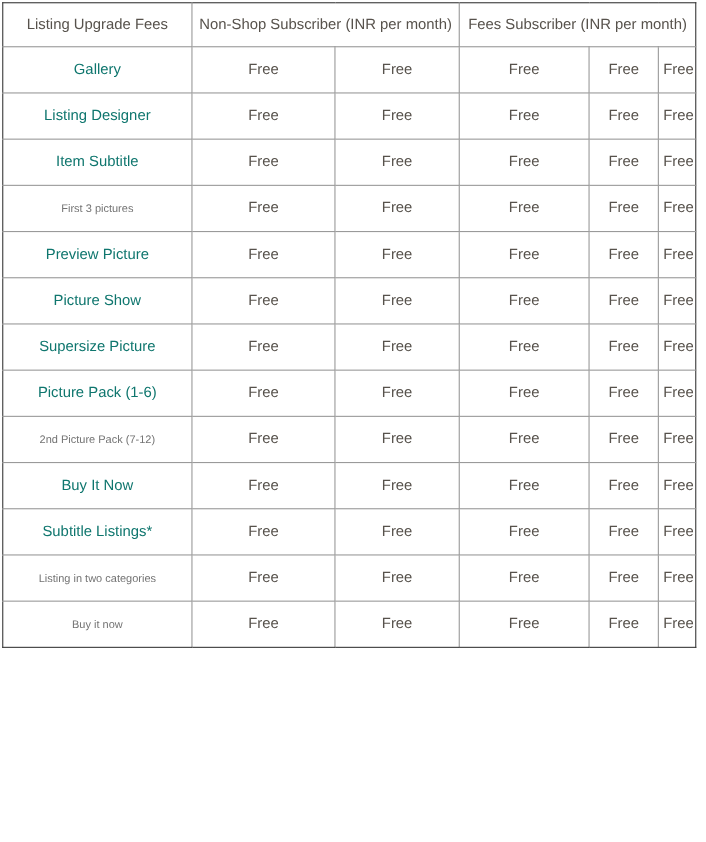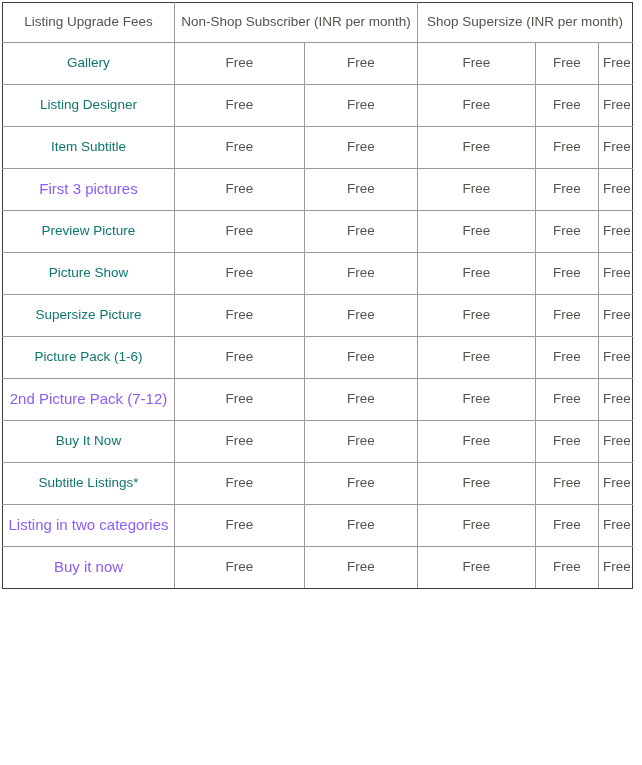--- a/index.html
+++ b/index.html
@@ -65,22 +65,22 @@
 
   td.row-label, th.row-label { }
 
   .lbl-link {
     color: #0f766e;
     text-decoration: none;
     cursor: pointer;
     font-size: 13.5px;
   }
   .lbl-plain {
-    color: #8b5cf6;
-    font-size: 15px;
+    color: #737373;
+    font-size: 10px;
   }
   .cell-val { font-size: 13.5px; color: #57524c; }
 
   
   col.c-label { width: 172px; }
   col.c-ns-days { width: 130px; }
   col.c-ns-30 { width: 113px; }
   col.c-s-days { width: 118px; }
   col.c-s-30 { width: 63px; }
   col.c-s-gtc { width: 34px; }
@@ -95,21 +95,21 @@
       <col class="c-ns-days">
       <col class="c-ns-30">
       <col class="c-s-days">
       <col class="c-s-30">
       <col class="c-s-gtc">
     </colgroup>
     <thead>
       <tr>
         <th class="grp-head row-label">Listing Upgrade Fees</th>
         <th class="grp-head" colspan="2">Non-Shop Subscriber (INR per month)</th>
-        <th class="grp-head" colspan="3">Shop Supersize (INR per month)</th>
+        <th class="grp-head" colspan="3">Fees Subscriber (INR per month)</th>
       </tr>
     </thead>
     <tbody id="fee-rows">
         <tr class="data-row">
           <td class="row-label"><a class="lbl-link" href="#">Gallery</a></td>
           <td><span class="cell-val">Free</span></td>
           <td><span class="cell-val">Free</span></td>
           <td><span class="cell-val">Free</span></td>
           <td><span class="cell-val">Free</span></td>
           <td><span class="cell-val">Free</span></td>

